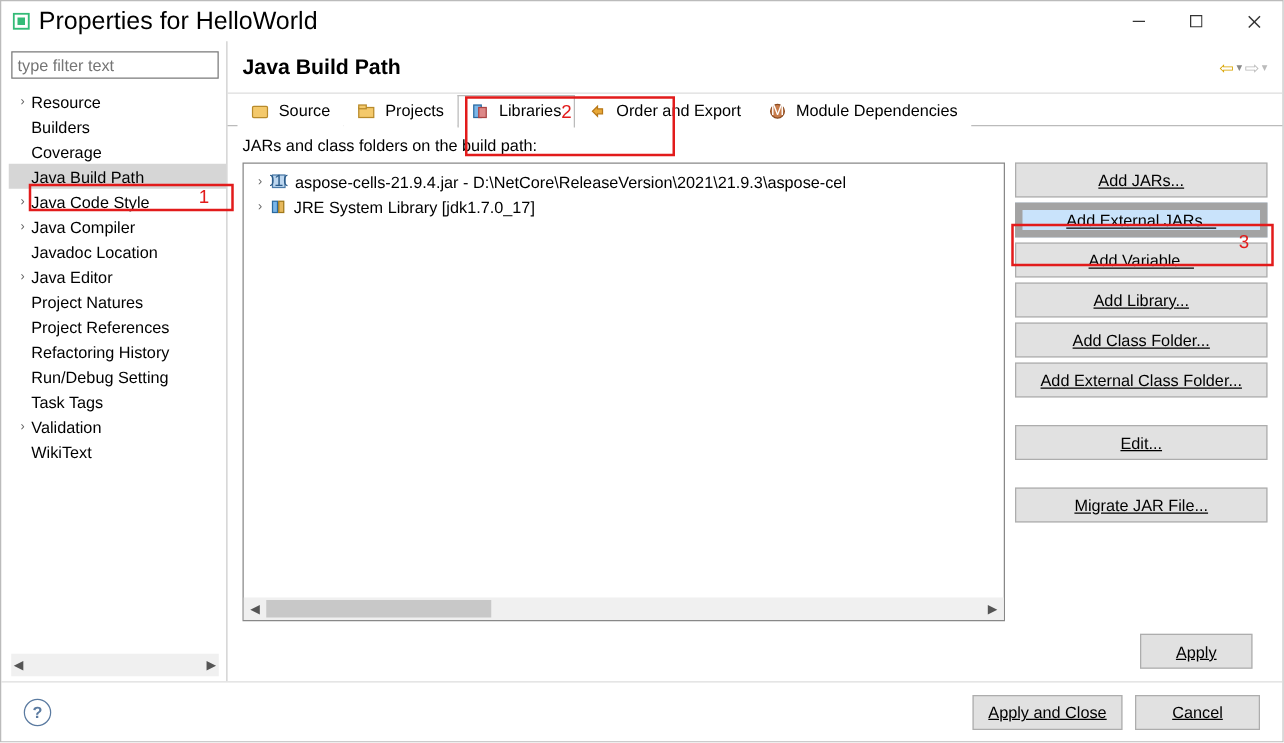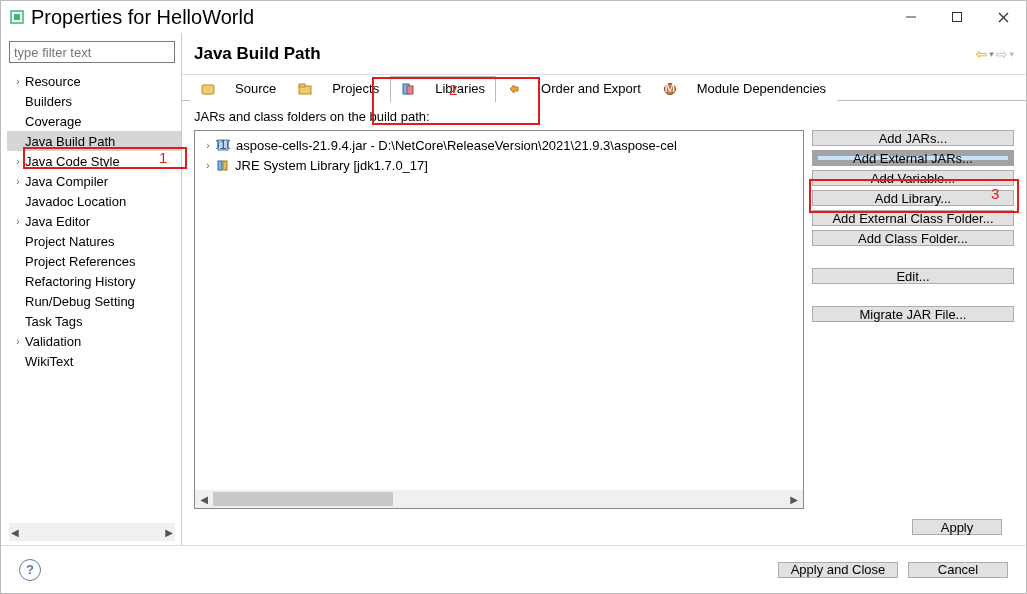--- a/index.html
+++ b/index.html
@@ -19,38 +19,38 @@
   .tw { width: 14px; display:inline-flex; color:#666; font-size:10px; justify-content:center;}
   .tree-item.selected { background: #d6d6d6; }
   .side-scroll { height: 18px; margin: 4px 6px 0 6px; background:#f0f0f0; display:flex; align-items:center; justify-content:space-between; padding:0 2px;}
   .side-scroll .ar{ color:#555; font-size:10px;}
   .main { flex: 1; display: flex; flex-direction: column; border-left: 1px solid #ccc; min-width:0;}
   .main-header { height: 42px; display:flex; align-items:center; justify-content:space-between; padding: 0 12px; border-bottom: 1px solid #ddd;}
   .main-header h1 { font-size: 17px; font-weight: 600; margin:0;}
   .navarrows { display:flex; gap:2px; align-items:center;}
   .navarrows span{ font-size:14px;}
   .tabbar { display:flex; padding-left:8px; position:relative;}
-  .tab { display:flex; align-items:center; gap:20px; padding:4px 10px 6px 10px; border:1px solid transparent; border-bottom:none; position:relative; top:1px; background:#fff;}
+  .tab { display:flex; align-items:center; gap:8px; padding:4px 10px 6px 10px; border:1px solid transparent; border-bottom:none; position:relative; top:1px; background:#fff;}
   .tab .ticon{ width:14px; height:14px; display:flex; align-items:center;}
   .tabrow-border{ border-bottom:1px solid #bbb; margin-top:-1px;}
   .tab.active { border-color:#bbb; background:#fff;}
   .content { flex:1; display:flex; flex-direction: column; padding: 8px 12px 0 12px; min-height:0;}
   .desc { margin-bottom:6px;}
   .listwrap { flex:1; display:flex; gap:8px; min-height:0;}
   .listbox { flex:1; border:1px solid #888; min-height:0; display:flex; flex-direction:column; position:relative;}
   .list-inner{ flex:1; overflow:hidden; padding:4px 0;}
   .li { display:flex; align-items:center; height:20px; padding-left:6px; white-space:nowrap;}
   .li .tw{width:14px;}
   .li .licon{ width:16px; display:flex; justify-content:center;}
   .hscroll{ height:18px; background:#f0f0f0; display:flex; align-items:center;}
   .hscroll .ar{ width:18px; text-align:center; color:#555; font-size:10px;}
   .hscroll .track{ flex:1; position:relative; height:16px;}
   .hscroll .thumb{ position:absolute; left:0; top:1px; height:14px; width:180px; background:#c8c8c8;}
   .btncol { width:202px; display:flex; flex-direction:column; gap:4px;}
-  .btn { height:16px; border:1px solid #adadad; background:#e1e1e1; display:flex; align-items:center; justify-content:center; padding:0 6px; white-space:nowrap;}
+  .btn { height:28px; border:1px solid #adadad; background:#e1e1e1; display:flex; align-items:center; justify-content:center; padding:0 6px; white-space:nowrap;text-decoration:underline;}
   .btn.hl { background:#c9e3fb; border:6px solid #a3a3a3;}
   .btncol .gap { height:14px;}
   .applyrow { display:flex; justify-content:flex-end; padding:10px 12px;}
   .footer { height:48px; border-top:1px solid #ddd; display:flex; align-items:center; justify-content:space-between; padding:0 18px;}
   .help{ width:22px;height:22px;border:1.5px solid #5a7aa0;border-radius:50%; color:#5a7aa0; display:flex;align-items:center;justify-content:center; font-weight:bold;}
   .footer .actions{ display:flex; gap:10px;}
   .footer .btn{ width:120px;}
   
   .anno1 { position:absolute; border:2px solid #e21b1b; pointer-events:none;}
   .anno-label{ position:absolute; color:#e21b1b; font-size:15px; pointer-events:none;}
@@ -257,22 +257,22 @@
                   <div class="thumb"></div>
                 </div>
               <span class="ar">▶</span>
             </div>
           </div>
           <div class="btncol">
             <div class="btn">Add JARs...</div>
             <div class="btn hl">Add External JARs...</div>
             <div class="btn">Add Variable...</div>
             <div class="btn">Add Library...</div>
+            <div class="btn">Add Class Folder...</div>
             <div class="btn">Add External Class Folder...</div>
-            <div class="btn">Add Class Folder...</div>
             <div class="gap"></div>
             <div class="btn">Edit...</div>
             <div class="gap"></div>
             <div class="btn">Migrate JAR File...</div>
           </div>
         </div>
         <div class="applyrow">
           <div class="btn" style="width:90px">Apply</div>
         </div>
       </div>

